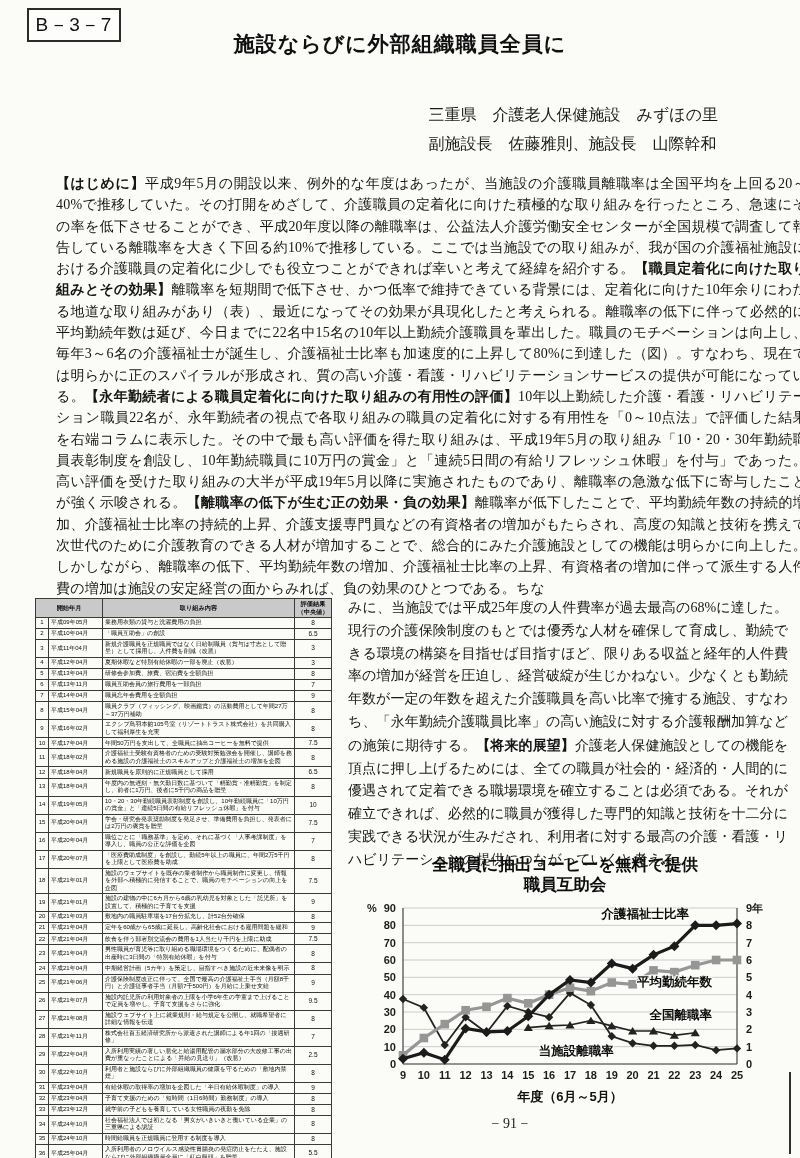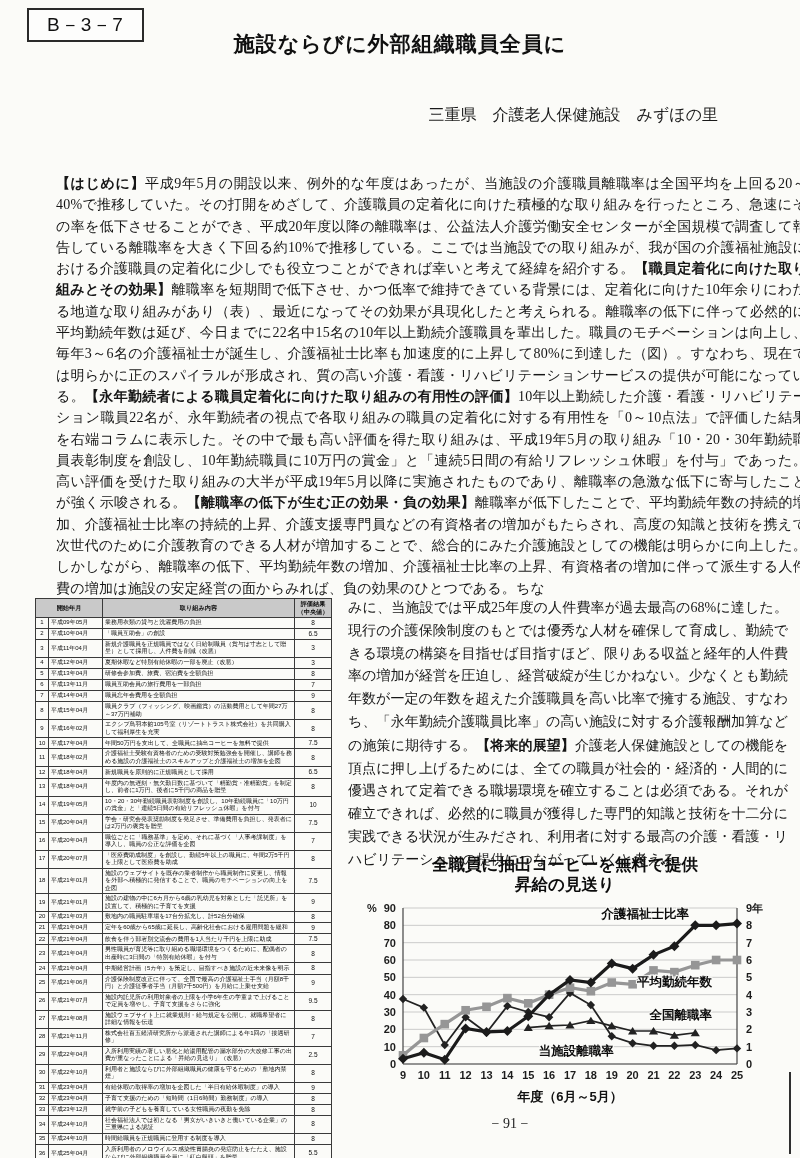--- a/index.html
+++ b/index.html
@@ -1,20 +1,20 @@
 <!DOCTYPE html>
 <html><head>
 <meta charset="utf-8">
 <style>
   * { margin:0; padding:0; box-sizing:border-box; }
   html,body { width:800px; height:1158px; }
   body { position:relative; background:#fbfbf8; color:#161616;
          font-family:"Liberation Serif", serif; overflow:hidden; }
 
-  .code-box { position:absolute; left:27px; top:8px; width:117px; height:34px;
+  .code-box { position:absolute; left:27px; top:8px; width:94px; height:34px;
     border:2px solid #2a2a2a; background:#fdfdfc; display:flex; align-items:center; justify-content:center;
     font-family:"Liberation Sans", sans-serif; font-size:19px; letter-spacing:1px; color:#111; }
 
   .page-title { position:absolute; left:0; top:30px; width:800px; text-align:center;
     font-size:21px; font-weight:600; letter-spacing:1px; color:#101010; }
 
   .authors { position:absolute; right:82px; top:100px; text-align:left;
     font-size:16px; line-height:29px; color:#1a1a1a; }
 
   .main-text { position:absolute; left:29px; top:173px; width:751px;
@@ -52,20 +52,21 @@
 <body>
 
 <div class="code-box">
   <span>B－3－7</span>
 </div>
 
 <h1 class="page-title">施設ならびに外部組織職員全員に</h1>
 
 <div class="authors">
   <div>三重県　介護老人保健施設　みずほの里</div>
+  <div>副施設長　佐藤雅則、施設長　山際幹和</div>
 </div>
 
 <div class="main-text" id="main-text"><span class="bold-seg">【はじめに】</span><span>平成9年5月の開設以来、例外的な年度はあったが、当施設の介護職員離職率は全国平均を上回る20～40%で推移していた。その打開をめざして、介護職員の定着化に向けた積極的な取り組みを行ったところ、急速にその率を低下させることができ、平成20年度以降の離職率は、公益法人介護労働安全センターが全国規模で調査して報告している離職率を大きく下回る約10%で推移している。ここでは当施設での取り組みが、我が国の介護福祉施設における介護職員の定着化に少しでも役立つことができれば幸いと考えて経緯を紹介する。</span><span class="bold-seg">【職員定着化に向けた取り組みとその効果】</span><span>離職率を短期間で低下させ、かつ低率で維持できている背景には、定着化に向けた10年余りにわたる地道な取り組みがあり（表）、最近になってその効果が具現化したと考えられる。離職率の低下に伴って必然的に平均勤続年数は延び、今日までに22名中15名の10年以上勤続介護職員を輩出した。職員のモチベーションは向上し、毎年3～6名の介護福祉士が誕生し、介護福祉士比率も加速度的に上昇して80%に到達した（図）。すなわち、現在では明らかに正のスパイラルが形成され、質の高い介護・看護・リハビリテーションサービスの提供が可能になっている。</span><span class="bold-seg">【永年勤続者による職員定着化に向けた取り組みの有用性の評価】</span><span>10年以上勤続した介護・看護・リハビリテーション職員22名が、永年勤続者の視点で各取り組みの職員の定着化に対する有用性を「0～10点法」で評価した結果を右端コラムに表示した。その中で最も高い評価を得た取り組みは、平成19年5月の取り組み「10・20・30年勤続職員表彰制度を創設し、10年勤続職員に10万円の賞金」と「連続5日間の有給リフレッシュ休暇」を付与」であった。高い評価を受けた取り組みの大半が平成19年5月以降に実施されたものであり、離職率の急激な低下に寄与したことが強く示唆される。</span><span class="bold-seg">【離職率の低下が生む正の効果・負の効果】</span><span>離職率が低下したことで、平均勤続年数の持続的増加、介護福祉士比率の持続的上昇、介護支援専門員などの有資格者の増加がもたらされ、高度の知識と技術を携えて次世代のために介護教育のできる人材が増加することで、総合的にみた介護施設としての機能は明らかに向上した。しかしながら、離職率の低下、平均勤続年数の増加、介護福祉士比率の上昇、有資格者の増加に伴って派生する人件費の増加は施設の安定経営の面からみれば、負の効果のひとつである。ちな</span></div>
 
 <div class="itable-wrap">
   <table class="itable">
     <colgroup>
         <col style="width:13px">
         <col style="width:54px">
         <col>
@@ -297,21 +298,21 @@
         </tr>
       </tbody>
   </table>
 </div>
 
 <div class="right-col" id="right-col"><span>みに、当施設では平成25年度の人件費率が過去最高の68%に達した。現行の介護保険制度のもとでは優秀な人材を確保して育成し、勤続できる環境の構築を目指せば目指すほど、限りある収益と経年的人件費率の増加が経営を圧迫し、経営破綻が生じかねない。少なくとも勤続年数が一定の年数を超えた介護職員を高い比率で擁する施設、すなわち、「永年勤続介護職員比率」の高い施設に対する介護報酬加算などの施策に期待する。</span><span class="bold-seg">【将来的展望】</span><span>介護老人保健施設としての機能を頂点に押し上げるためには、全ての職員が社会的・経済的・人間的に優遇されて定着できる職場環境を確立することは必須である。それが確立できれば、必然的に職員が獲得した専門的知識と技術を十二分に実践できる状況が生みだされ、利用者に対する最高の介護・看護・リハビリテーションの提供につながっていくと考える。</span></div>
 
 <div class="chart-block">
   <div class="chart-title">
     <div>全職員に抽出コーヒーを無料で提供</div>
-    <div>昇給の見送り</div>
+    <div>職員互助会</div>
   </div>
   <svg class="trend" id="chart-svg" width="440" height="210" viewBox="0 0 440 210">
       <line x1="58" y1="168" x2="392" y2="168" stroke="#b8b8b8" stroke-width="0.7"></line>
       <text x="51" y="172" text-anchor="end" class="ytick">0</text>
       <text x="401" y="172" text-anchor="start" class="ytick">0</text>
       <line x1="58" y1="150.66666666666666" x2="392" y2="150.66666666666666" stroke="#b8b8b8" stroke-width="0.7"></line>
       <text x="51" y="154.66666666666666" text-anchor="end" class="ytick">10</text>
       <text x="401" y="154.66666666666666" text-anchor="start" class="ytick">1</text>
       <line x1="58" y1="133.33333333333334" x2="392" y2="133.33333333333334" stroke="#b8b8b8" stroke-width="0.7"></line>
       <text x="51" y="137.33333333333334" text-anchor="end" class="ytick">20</text>

